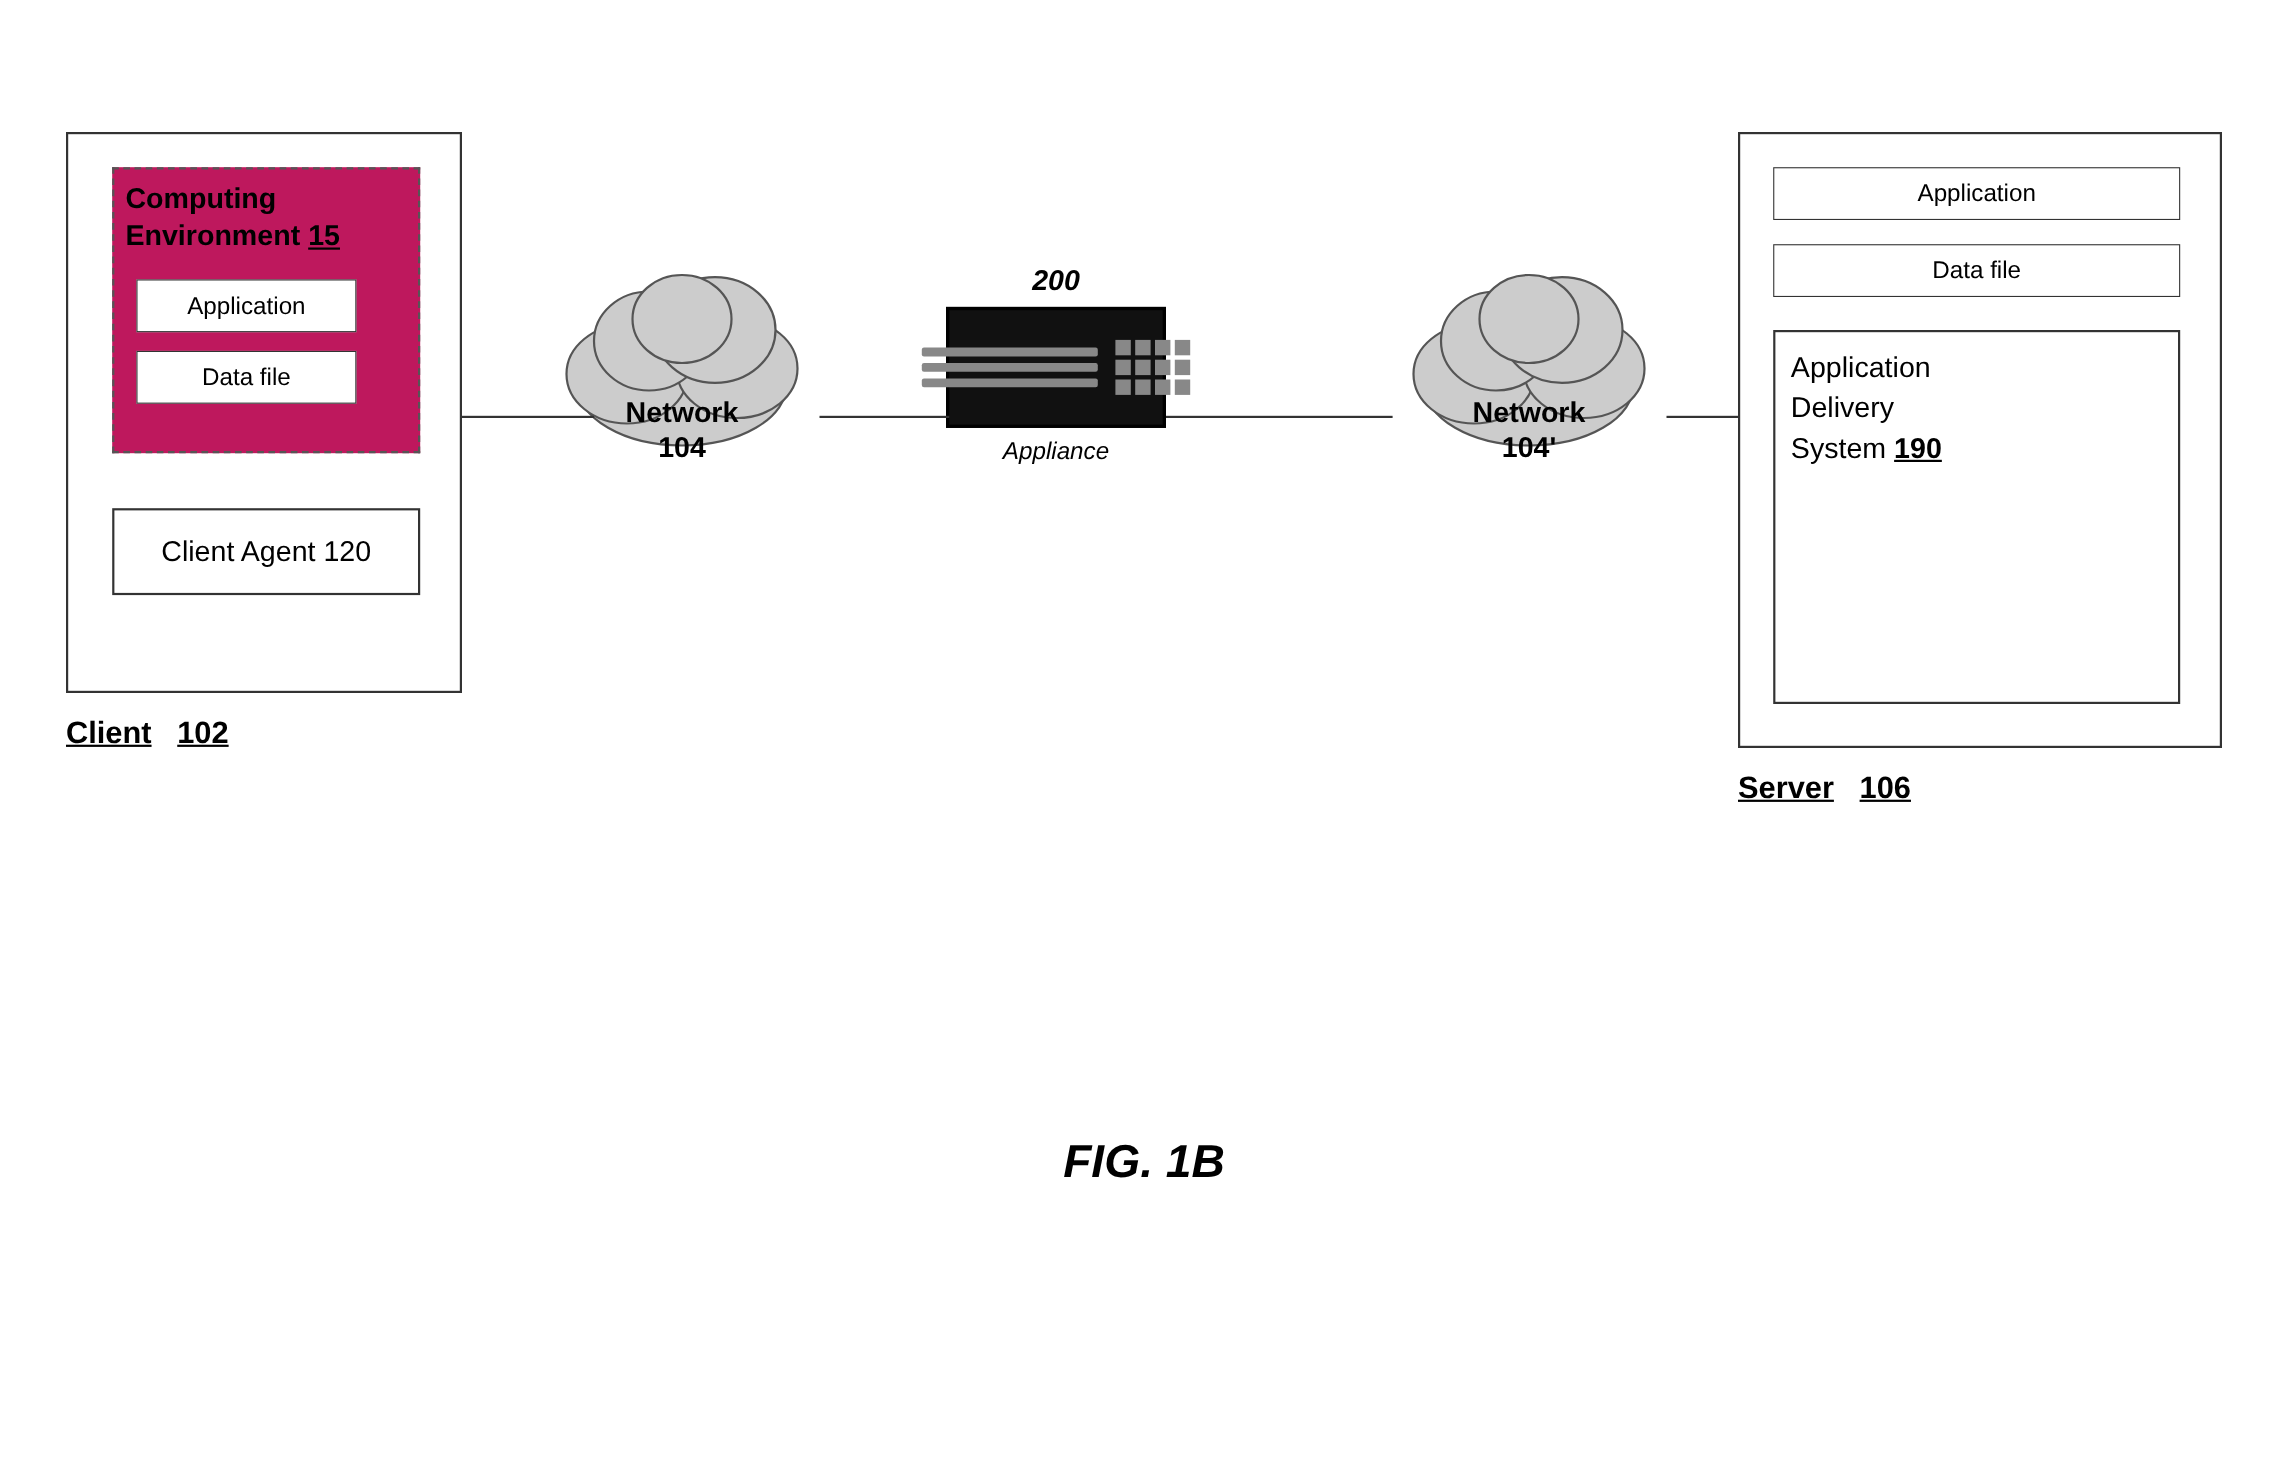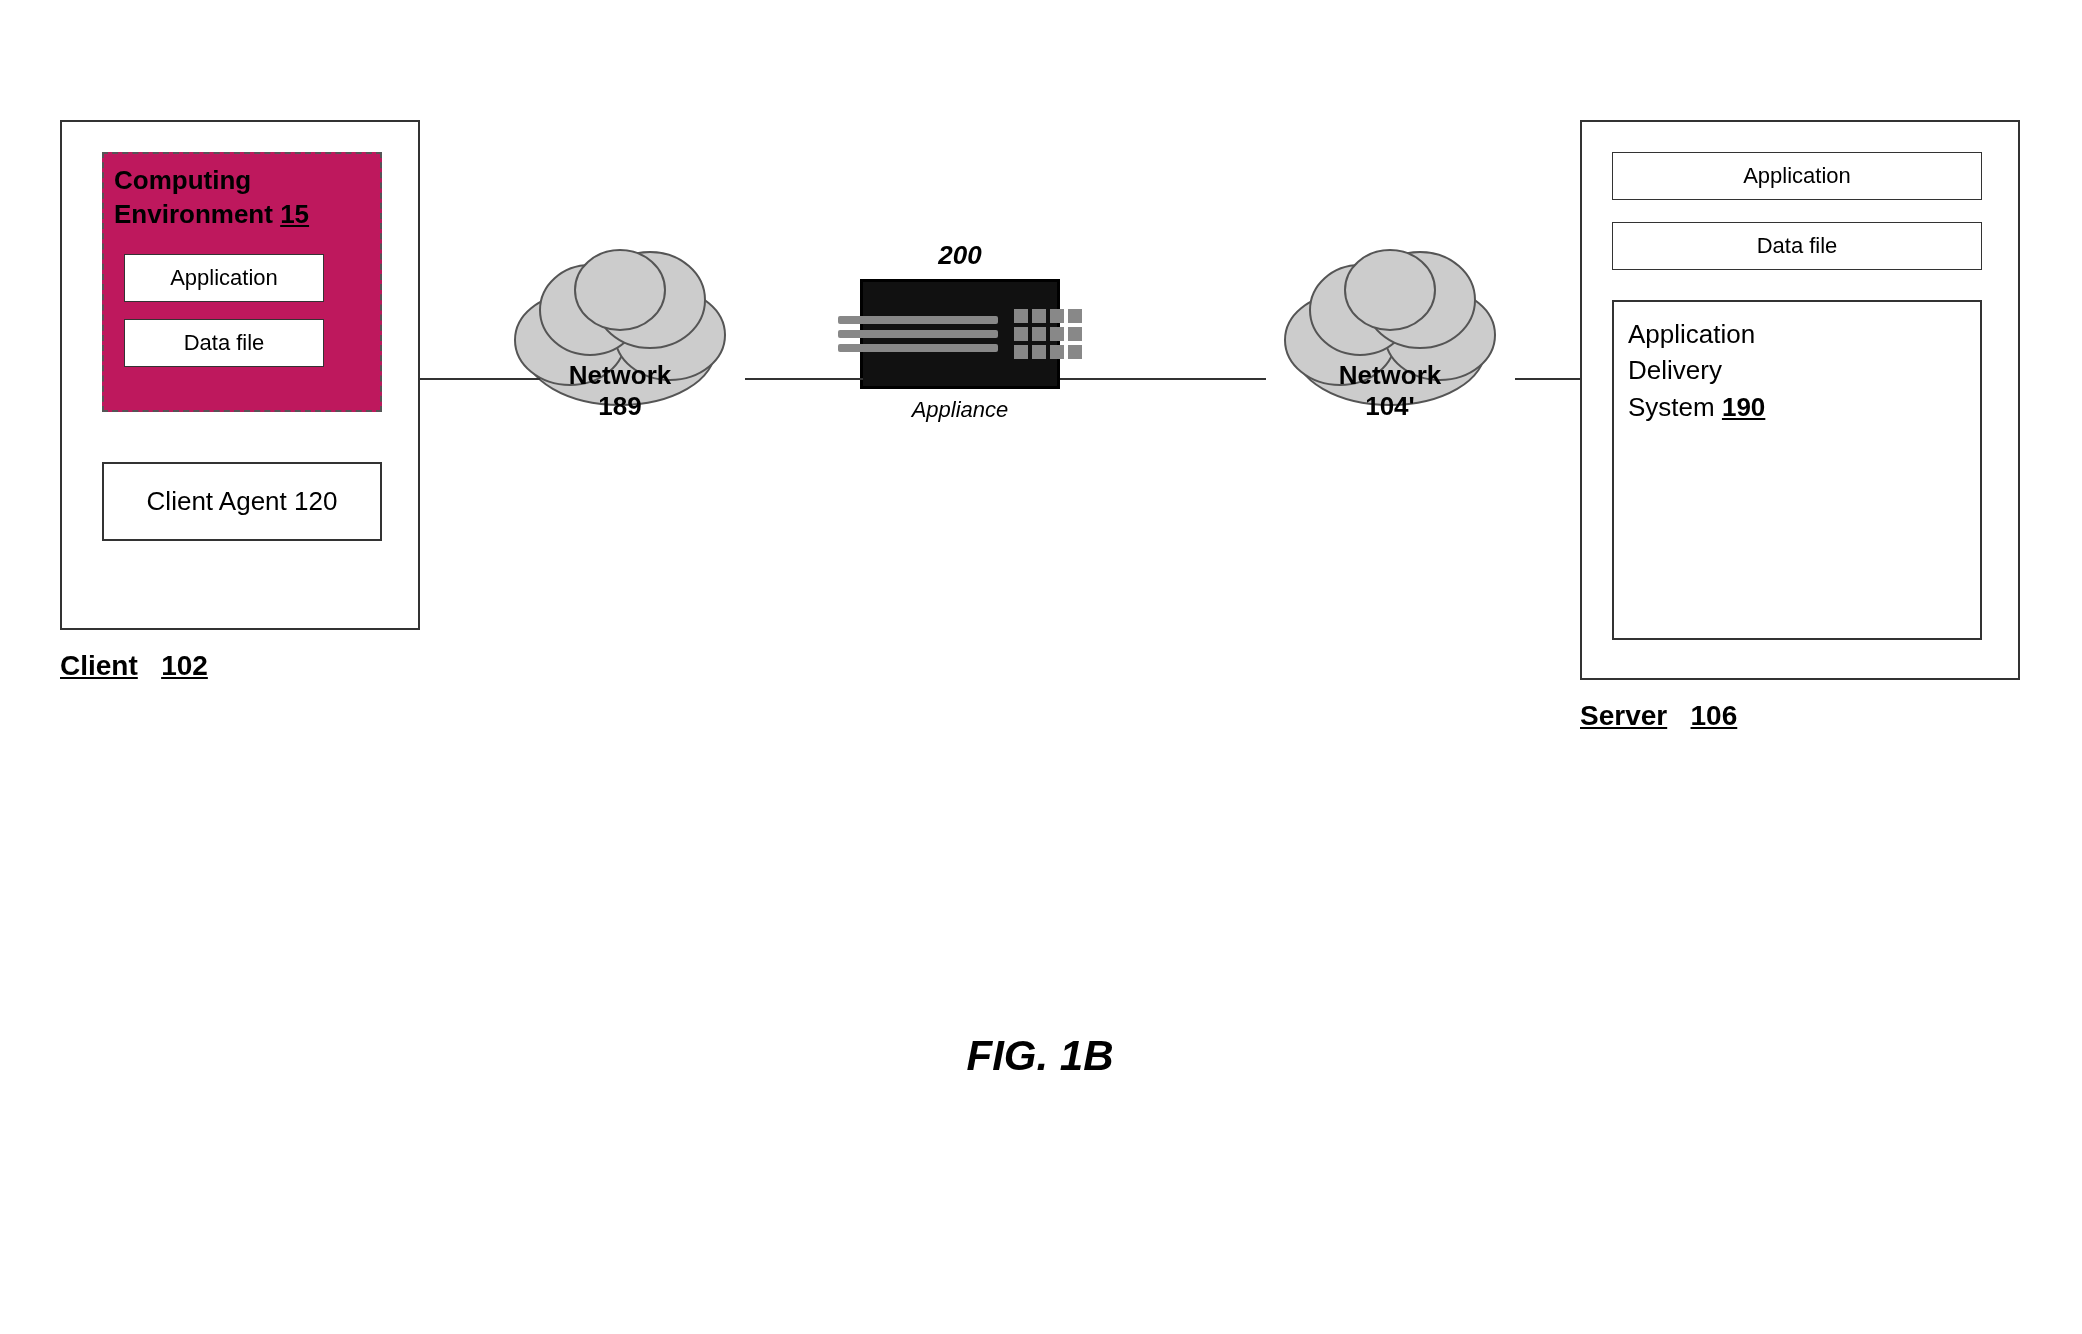--- a/index.html
+++ b/index.html
@@ -315,21 +315,21 @@
         <ellipse cx="130" cy="130" rx="95" ry="55"></ellipse>
         <ellipse cx="80" cy="120" rx="55" ry="45"></ellipse>
         <ellipse cx="180" cy="115" rx="55" ry="45"></ellipse>
         <ellipse cx="100" cy="90" rx="50" ry="45"></ellipse>
         <ellipse cx="160" cy="80" rx="55" ry="48"></ellipse>
         <ellipse cx="130" cy="70" rx="45" ry="40"></ellipse>
       </g>
     </svg>
     <div class="network-label">
       <span>Network</span><br>
-      <span>189</span>
+      <span>104</span>
     </div>
   </div>
 
   <div class="network-cloud cloud-right">
     <svg class="cloud-svg" viewBox="0 0 260 200" xmlns="http://www.w3.org/2000/svg">
       <g fill="#ccc" stroke="#555" stroke-width="2">
         <ellipse cx="130" cy="130" rx="95" ry="55"></ellipse>
         <ellipse cx="80" cy="120" rx="55" ry="45"></ellipse>
         <ellipse cx="180" cy="115" rx="55" ry="45"></ellipse>
         <ellipse cx="100" cy="90" rx="50" ry="45"></ellipse>

